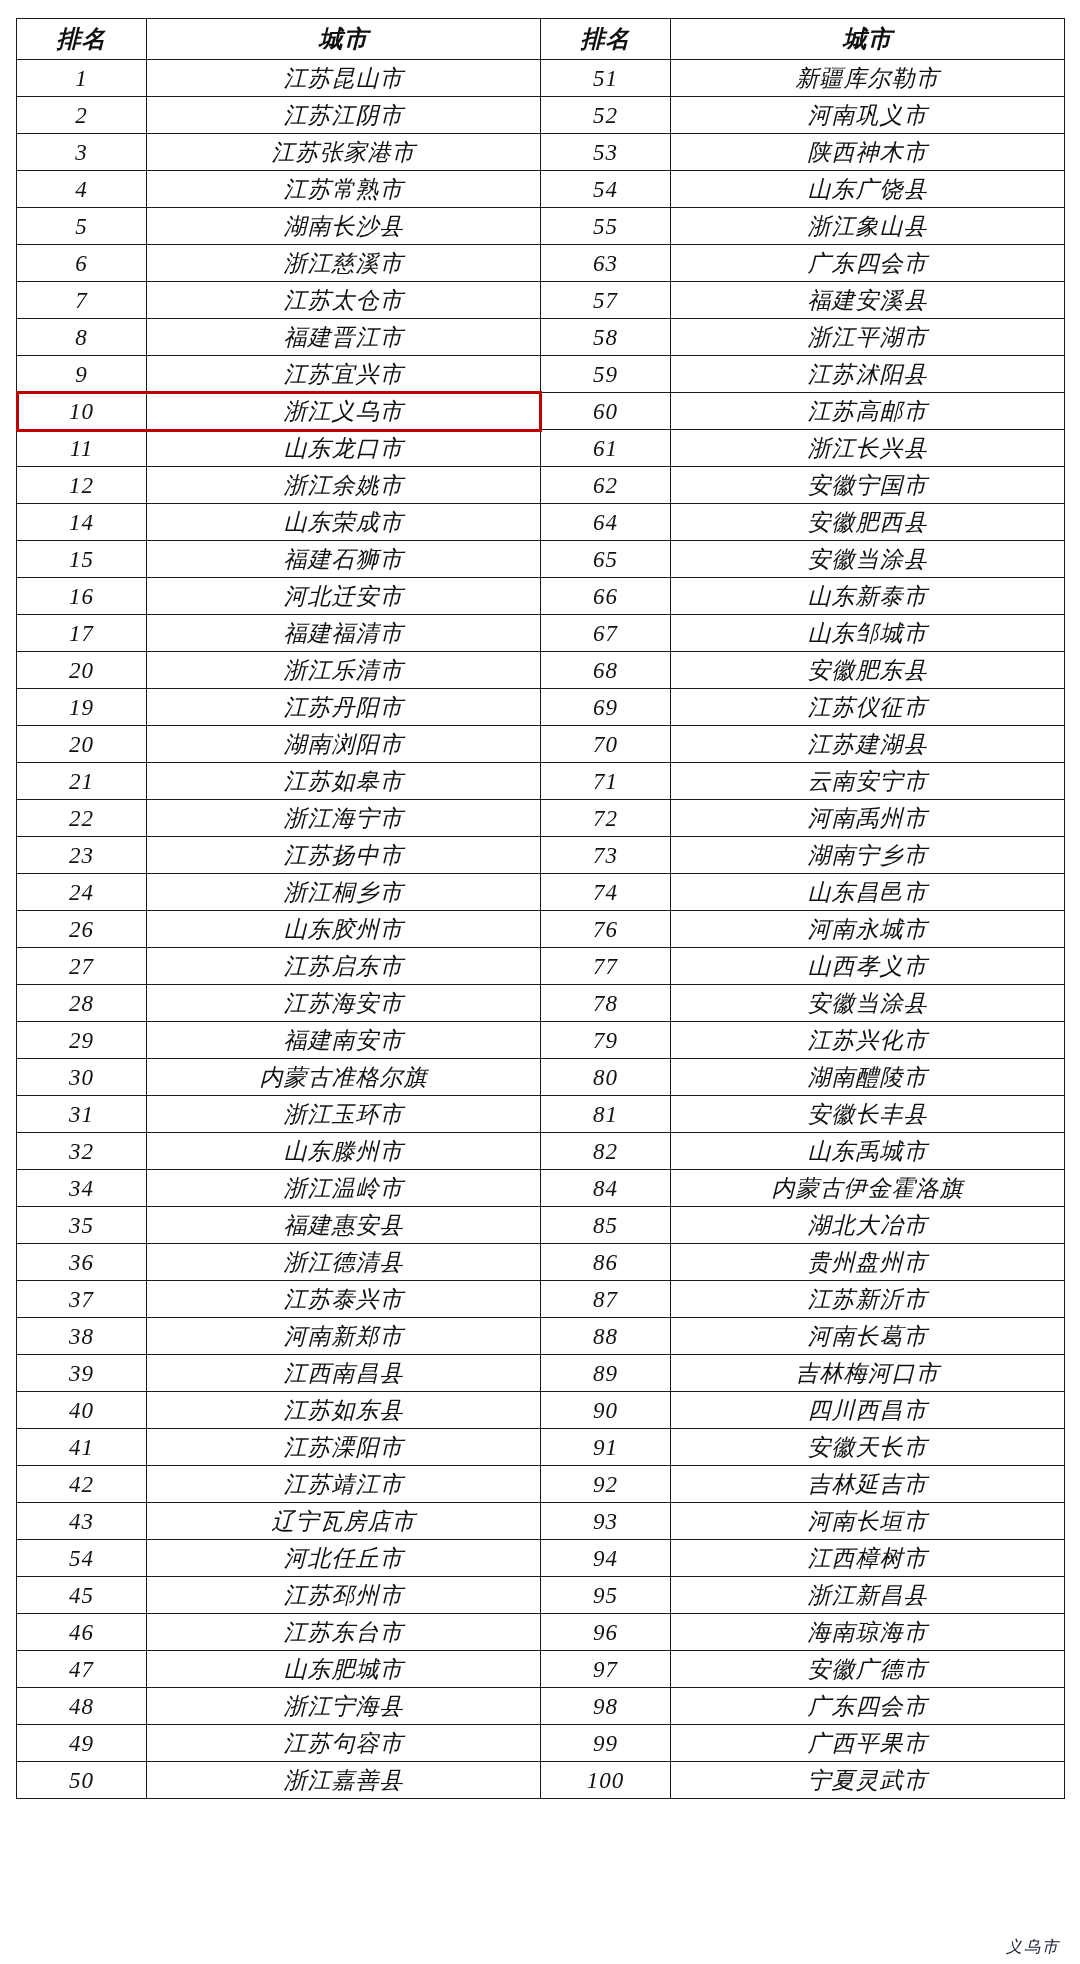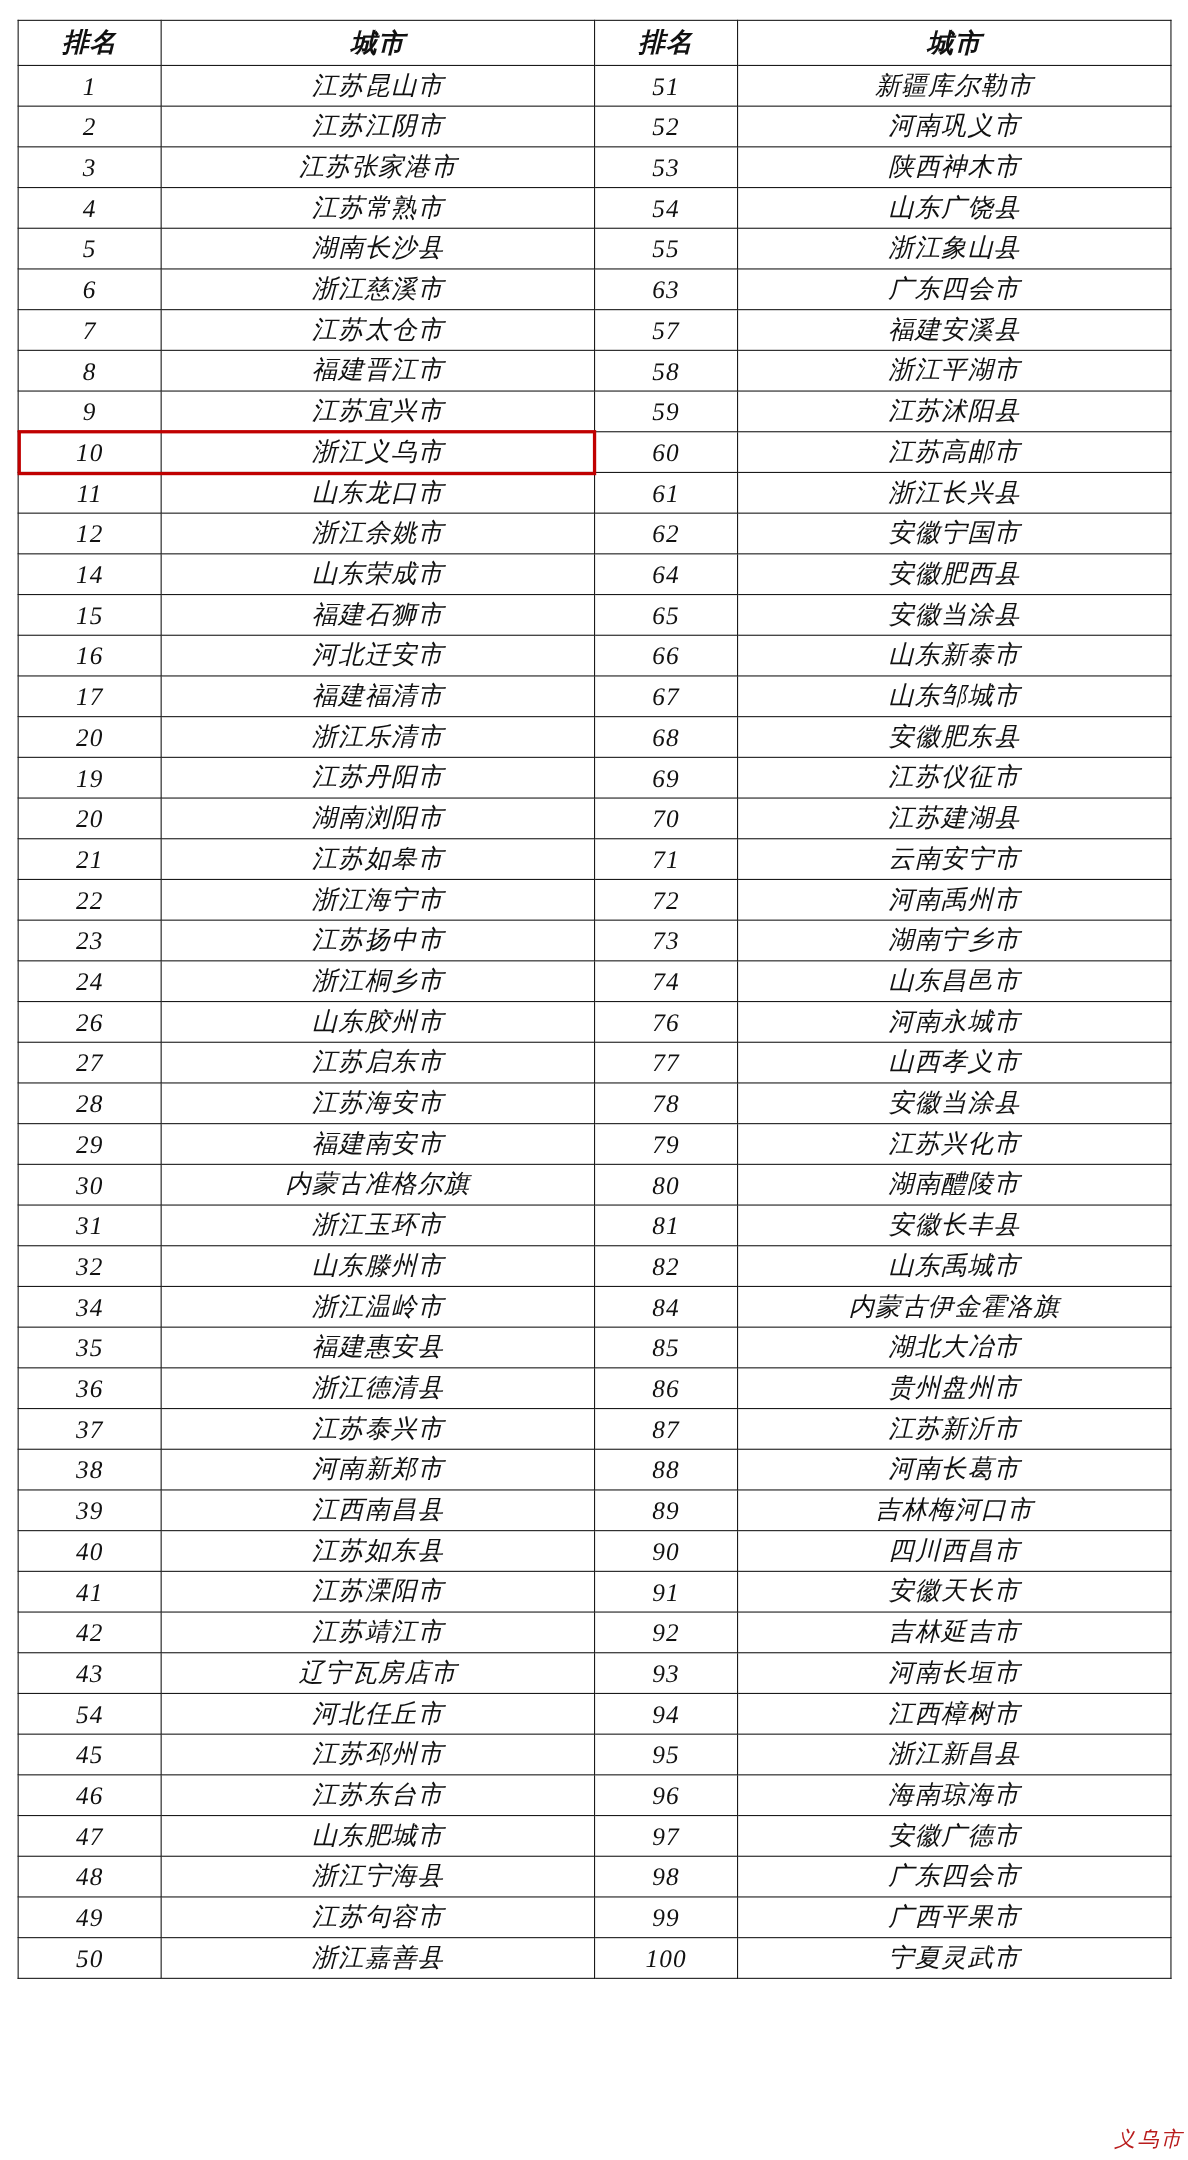--- a/index.html
+++ b/index.html
@@ -59,24 +59,24 @@
     position: relative;
   }
   .hl-box {
     position: absolute;
     border: 3px solid #c00000;
     pointer-events: none;
     box-sizing: border-box;
   }
   .watermark {
     position: absolute;
-    right: 4px;
+    right: 20px;
     bottom: 6px;
-    font-size: 19px;
-    color: #b91c1c;
+    font-size: 16px;
+    color: #0f172a;
     font-family: "DejaVu Serif", "Liberation Serif", serif;
     letter-spacing: 2px;
   }
 </style>
 </head>
 <body>
 
 <div class="sheet">
   <table class="rank-table">
     <colgroup>

